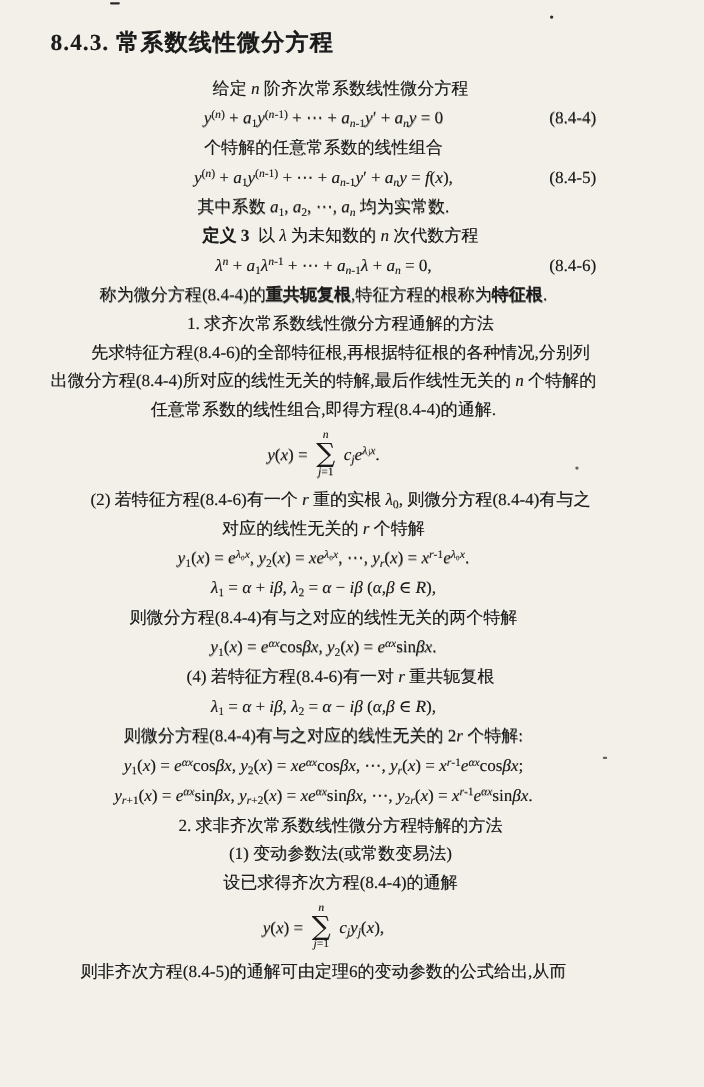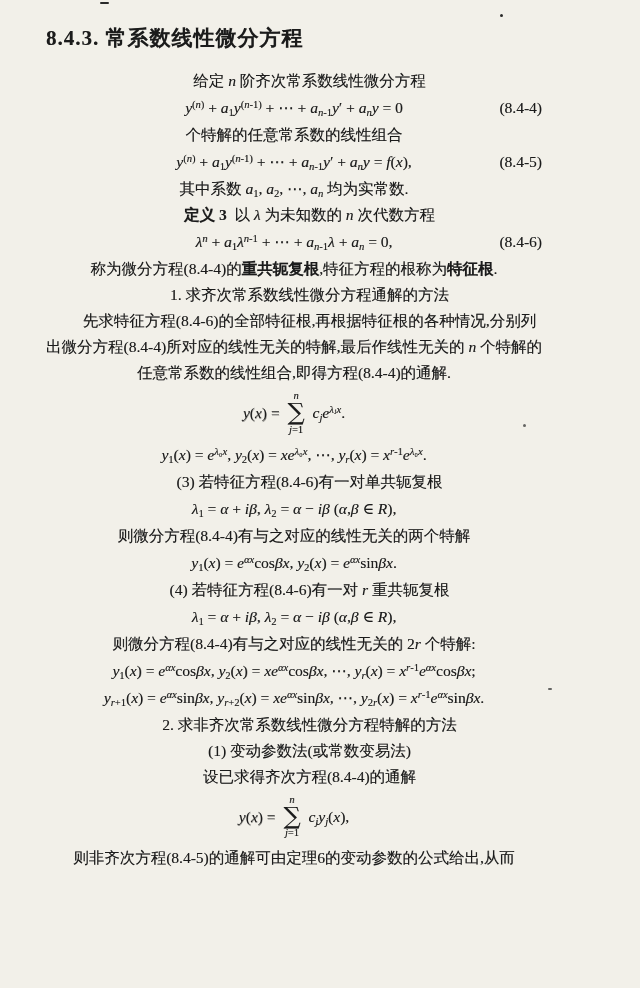--- a/index.html
+++ b/index.html
@@ -88,25 +88,25 @@
   <div class="eq sum-eq">
     <span class="math"><i>y</i>(<i>x</i>) =</span>
     <span class="bigsum">
       <span class="sum-top"><i>n</i></span>
       <span class="sum-sym">∑</span>
       <span class="sum-bot"><i>j</i>=1</span>
     </span>
     <span class="math"><i>c</i><sub><i>j</i></sub><i>e</i><sup><i>λ</i>ⱼ<i>x</i></sup>.</span>
   </div>
 
+  <p class="indent">(2) 若特征方程(8.4-6)有一个 <i>r</i> 重的实根 <i>λ</i><sub>0</sub>, 则微分方程(8.4-4)有与之对应的线性无关的 <i>r</i> 个特解</p>
   <div class="eq">
     <span class="math"><i>y</i><sub>1</sub>(<i>x</i>) = <i>e</i><sup><i>λ</i>₀<i>x</i></sup>, <i>y</i><sub>2</sub>(<i>x</i>) = <i>xe</i><sup><i>λ</i>₀<i>x</i></sup>, ⋯, <i>y</i><sub><i>r</i></sub>(<i>x</i>) = <i>x</i><sup><i>r</i>-1</sup><i>e</i><sup><i>λ</i>₀<i>x</i></sup>.</span>
   </div>
 
-  <p class="indent">(3) 若特征方程(8.4-6)有一对单共轭复根</p>
   <div class="eq">
     <span class="math"><i>λ</i><sub>1</sub> = <i>α</i> + <i>i</i><i>β</i>, <i>λ</i><sub>2</sub> = <i>α</i> − <i>i</i><i>β</i> (<i>α</i>,<i>β</i> ∈ <i>R</i>),</span>
   </div>
   <p>则微分方程(8.4-4)有与之对应的线性无关的两个特解</p>
   <div class="eq">
     <span class="math"><i>y</i><sub>1</sub>(<i>x</i>) = <i>e</i><sup><i>α</i><i>x</i></sup>cos<i>β</i><i>x</i>,  <i>y</i><sub>2</sub>(<i>x</i>) = <i>e</i><sup><i>α</i><i>x</i></sup>sin<i>β</i><i>x</i>.</span>
   </div>
 
   <p class="indent">(4) 若特征方程(8.4-6)有一对 <i>r</i> 重共轭复根</p>
   <div class="eq">

